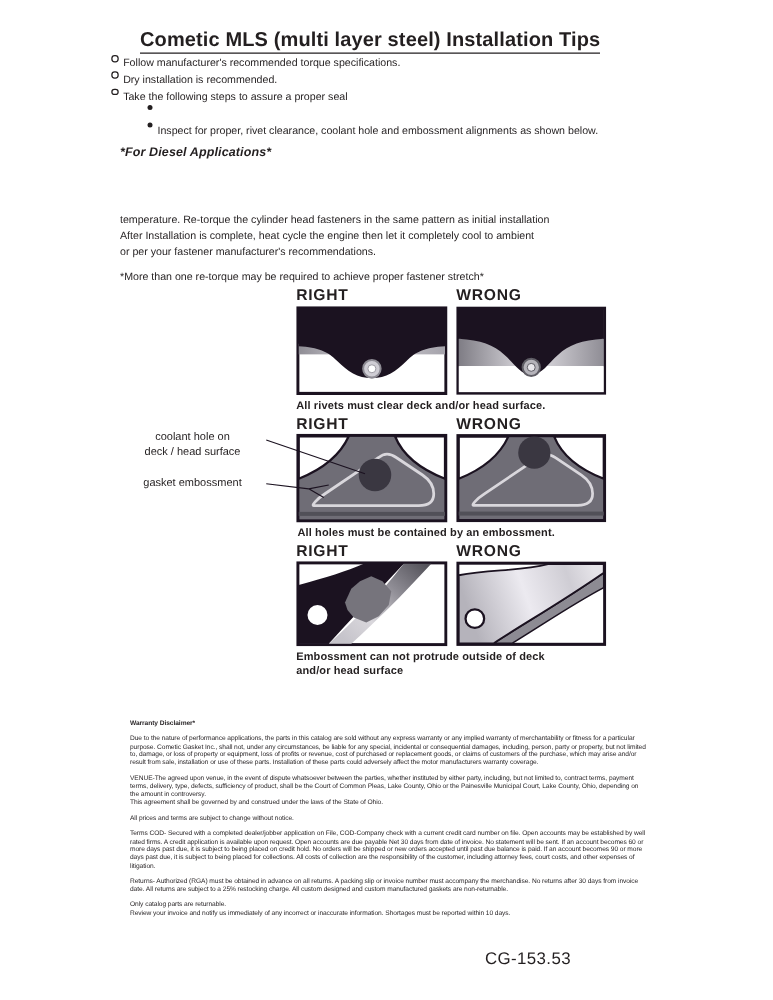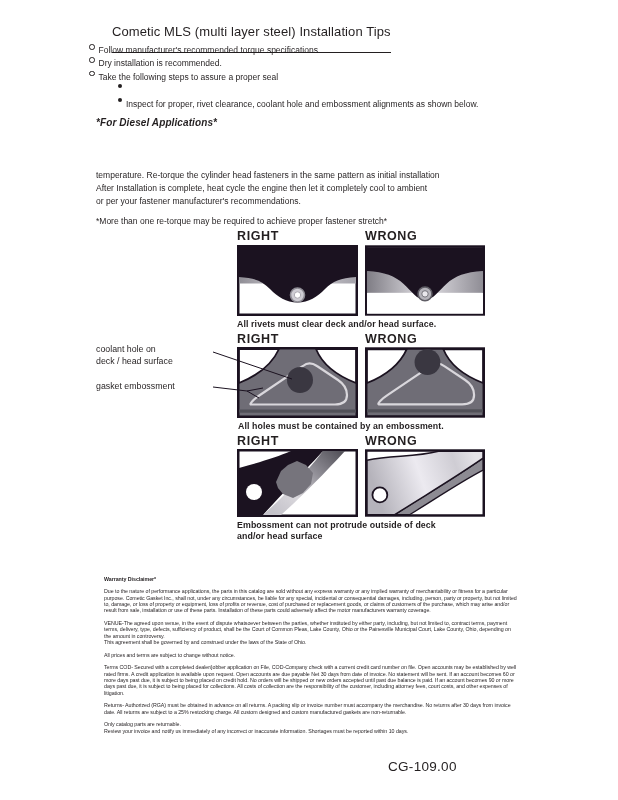--- a/index.html
+++ b/index.html
@@ -2,36 +2,36 @@
 <html><head>
 <meta charset="utf-8">
 <style>
   html,body{margin:0;padding:0;background:#ffffff;}
   .page{
     position:relative;width:618px;height:800px;background:#ffffff;
     font-family:"Liberation Sans",sans-serif;color:#231f20;overflow:hidden;
   }
   .abs{position:absolute;white-space:nowrap;}
   .title{
-    left:112px;top:24px;font-size:13px;font-weight:normal;letter-spacing:.1px;
-    border-bottom:1.5px solid #231f20;padding-bottom:13px;
+    left:112px;top:24px;font-size:16px;font-weight:bold;letter-spacing:.1px;
+    border-bottom:1.5px solid #231f20;padding-bottom:0;
   }
   .body-txt{font-size:8.5px;line-height:13.4px;}
   .bullets{left:89px;top:44px;}
   .bullet-row{display:flex;align-items:flex-start;height:13.4px;}
   .ring{display:inline-block;width:3.5px;height:3.5px;border:1px solid #231f20;border-radius:50%;margin-right:4px;flex:none;}
   .dot{display:inline-block;width:4px;height:4px;background:#231f20;border-radius:50%;margin-right:4px;flex:none;}
   .sub{margin-left:29px;}
   .diesel-h{left:96px;top:117px;font-size:10px;font-weight:bold;letter-spacing:.1px;font-style:italic;}
   .para{left:96px;font-size:8.5px;line-height:13.2px;}
   .p1{top:135px;} .p2{top:169px;} .note{top:215px;}
   .dlabel{position:absolute;width:121px;text-align:left;font-size:12.5px;font-weight:600;letter-spacing:.6px;white-space:nowrap;}
   .dcap{position:absolute;left:237px;font-size:8.8px;font-weight:bold;letter-spacing:.1px;line-height:11px;white-space:nowrap;}
   .panel{position:absolute;display:block;}
-  .side-label{position:absolute;left:96px;width:116px;text-align:left;font-size:8.8px;line-height:11.5px;white-space:nowrap;}
+  .side-label{position:absolute;left:96px;width:116px;text-align:center;font-size:8.8px;line-height:11.5px;white-space:nowrap;}
   .legal{
     position:absolute;left:104px;top:576px;width:414px;
     font-size:5.3px;line-height:6.35px;letter-spacing:-.05px;color:#2a2628;
   }
   .legal .fp-h{font-weight:bold;margin:0 0 6px 0;}
   .legal p{margin:0 0 6.3px 0;}
   .legal p.tight{margin:0;}
   .footer-code{left:388px;top:759px;font-size:13.5px;letter-spacing:.3px;}
   svg{display:block;}
 </style>
@@ -180,15 +180,15 @@
     <p>Due to the nature of performance applications, the parts in this catalog are sold without any express warranty or any implied warranty of merchantability or fitness for a particular purpose.  Cometic Gasket Inc., shall not, under any circumstances, be liable for any special, incidental or consequential damages, including, person, party or property, but not limited to, damage, or loss of property or equipment, loss of profits or revenue, cost of purchased or replacement goods, or claims of customers of the purchase, which may arise and/or result from sale, installation or use of these parts.  Installation of these parts could adversely affect the motor manufacturers warranty coverage.</p>
     <p class="tight">VENUE-The agreed upon venue, in the event of dispute whatsoever between the parties, whether instituted by either party, including, but not limited to, contract terms, payment terms, delivery, type, defects, sufficiency of product, shall be the Court of Common Pleas, Lake County, Ohio or the Painesville Municipal Court, Lake County, Ohio, depending on the amount in controversy.</p>
     <p>This agreement shall be governed by and construed under the laws of the State of Ohio.</p>
     <p>All prices and terms are subject to change without notice.</p>
     <p>Terms COD- Secured with a completed dealer/jobber application on File, COD-Company check with a current credit card number on file.  Open accounts may be established by well rated firms.  A credit application is available upon request.  Open accounts are due payable Net 30 days from date of invoice.  No statement will be sent.  If an account becomes 60 or more days past due, it is subject to being placed on credit hold.  No orders will be shipped or new orders accepted until past due balance is paid.  If an account becomes 90 or more days past due, it is subject to being placed for collections.  All costs of collection are the responsibility of the customer, including attorney fees, court costs, and other expenses of litigation.</p>
     <p>Returns- Authorized (RGA) must be obtained in advance on all returns.  A packing slip or invoice number must accompany the merchandise.  No returns after 30 days from invoice date.  All returns are subject to a 25% restocking charge.  All custom designed and custom manufactured gaskets are non-returnable.</p>
     <p class="tight">Only catalog parts are returnable.</p>
     <p>Review your invoice and notify us immediately of any incorrect or inaccurate information.  Shortages must be reported within 10 days.</p>
   </div>
 
-  <div class="abs footer-code">CG-109.00</div>
+  <div class="abs footer-code">CG-153.53</div>
 
 </div>
 
 </body></html>

